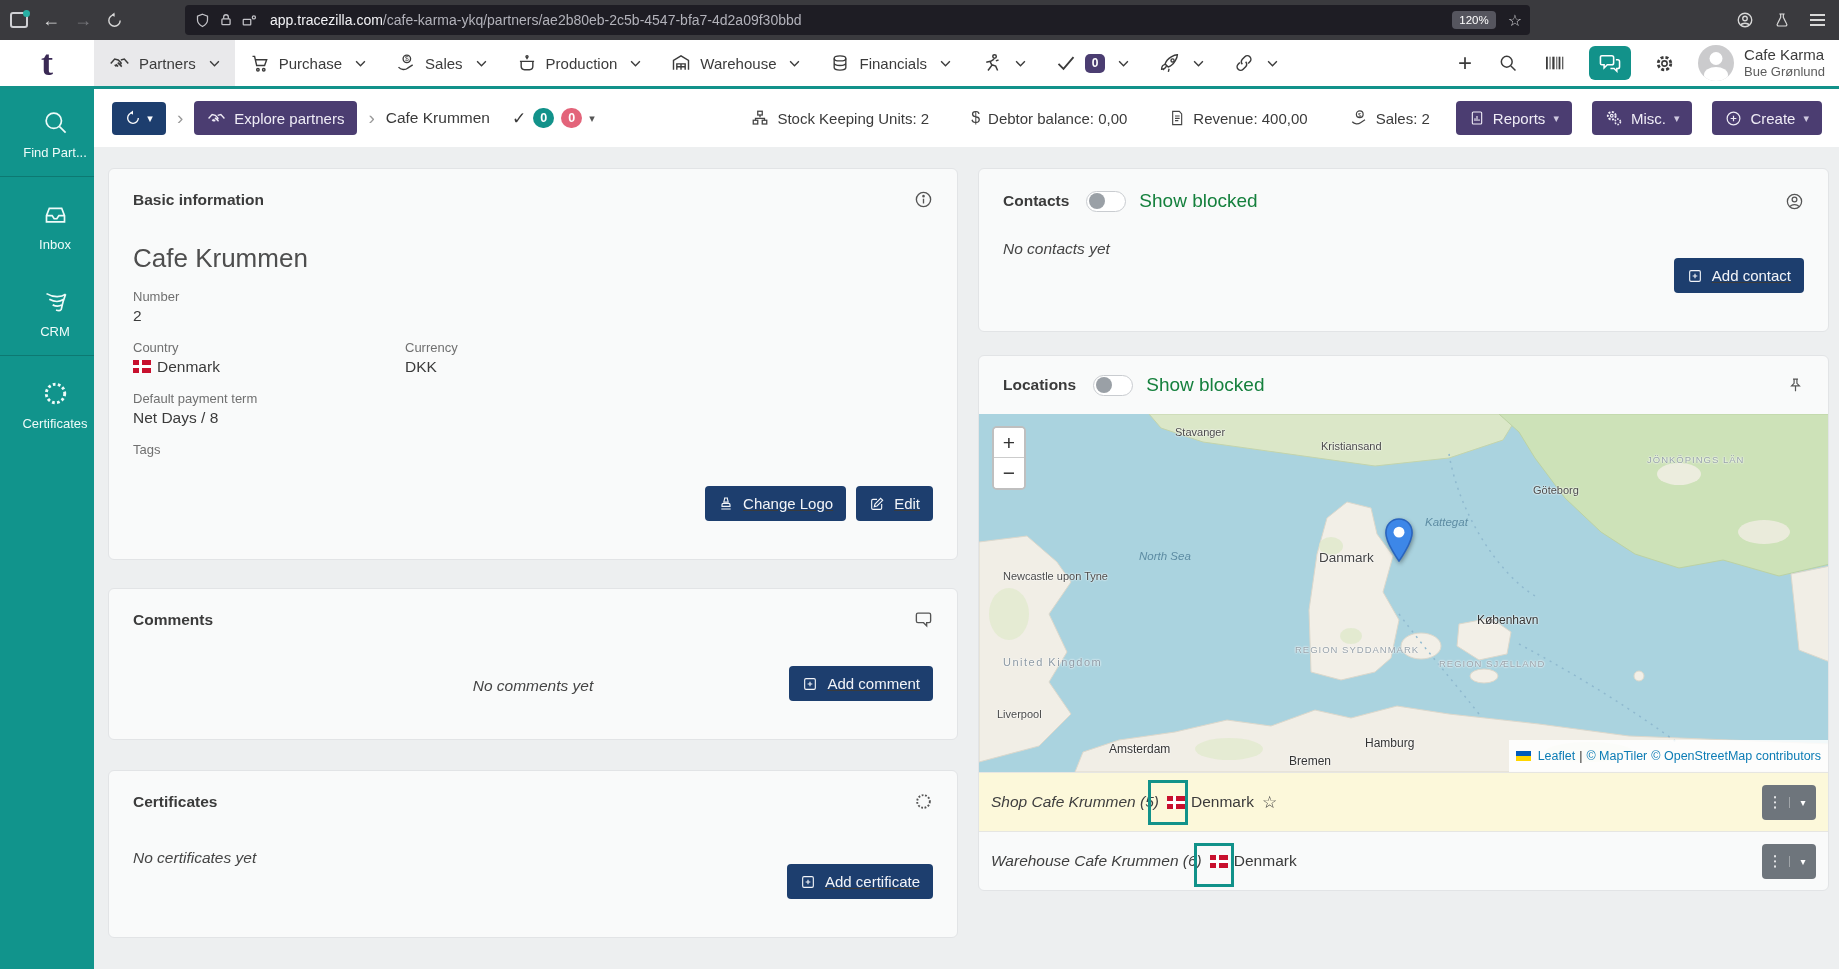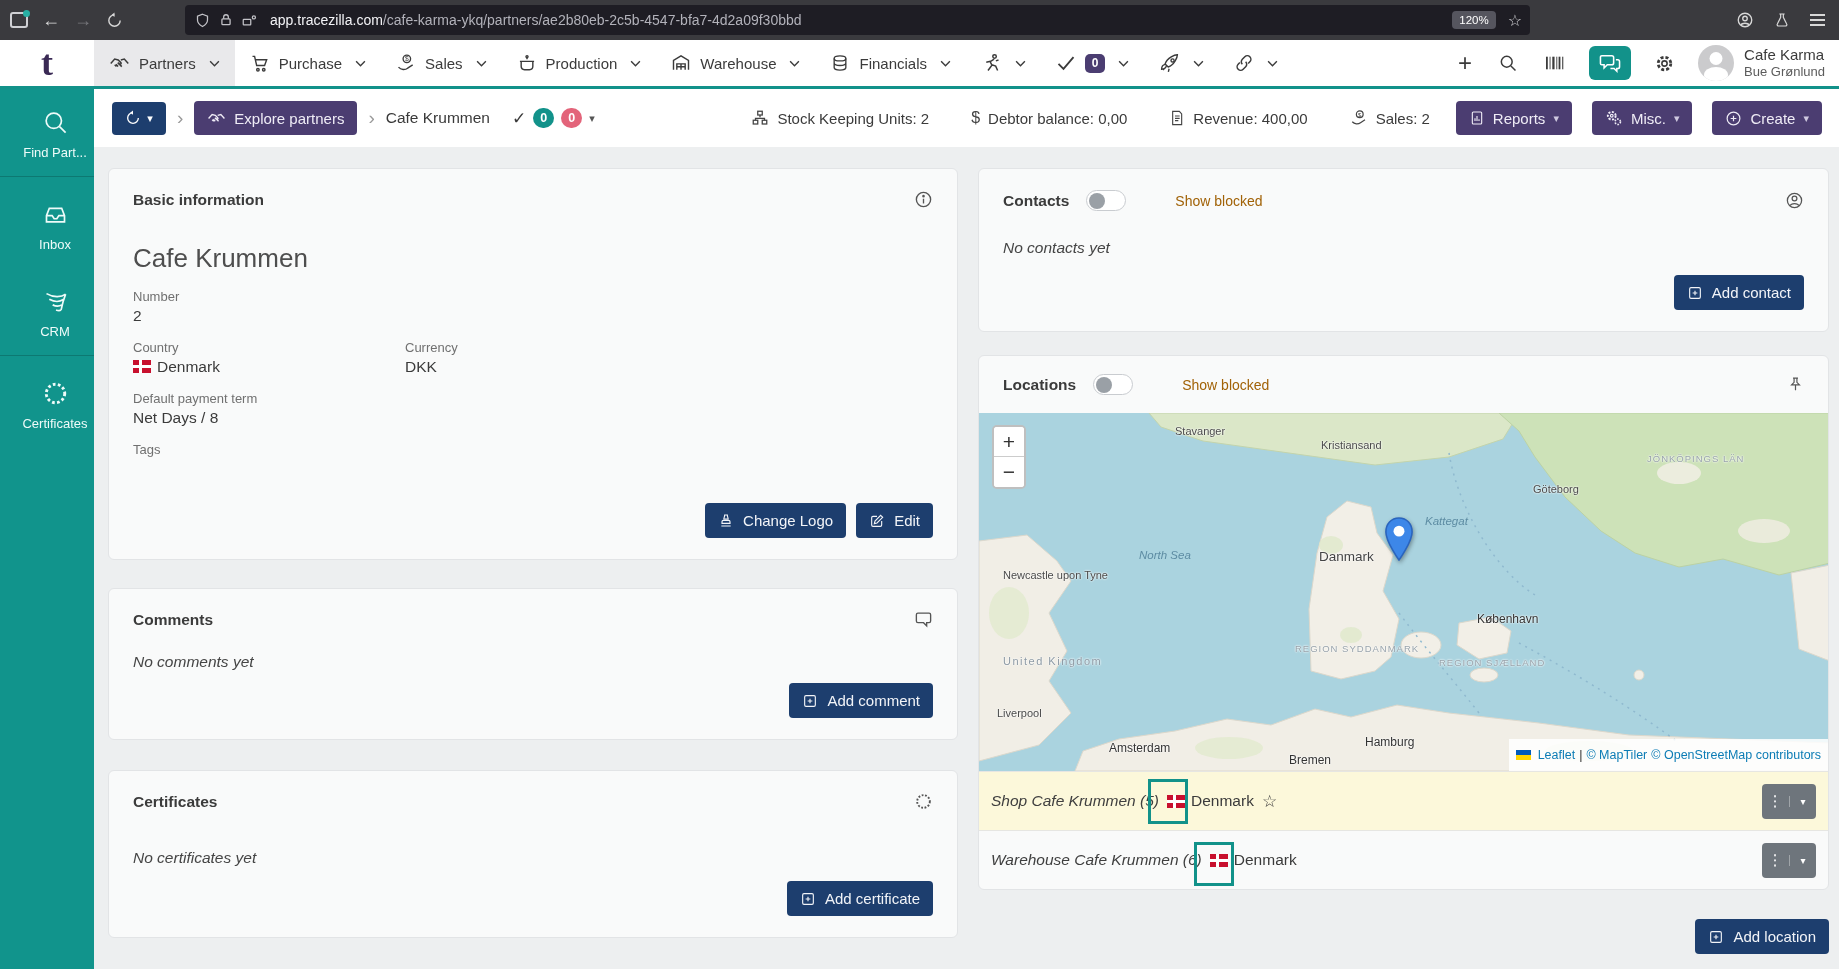--- a/index.html
+++ b/index.html
@@ -74,35 +74,35 @@
   .col { position:absolute; top:21px; }
   .col-left { left:14px; width:850px; }
   .col-right { left:884px; width:851px; }
   .card { background:#f9fafa; border:1px solid #e2e4e6; border-radius:6px; position:relative; }
   .card-pad { padding:21px 24px; }
   .card-head { display:flex; align-items:center; }
   .card-title { font-size:15.5px; font-weight:bold; color:#3b3b3b; }
   .head-ico { margin-left:auto; color:#555; cursor:pointer; }
   .empty { font-style:italic; font-size:15.5px; color:#454545; }
   .btn-navy { display:inline-flex; align-items:center; gap:9px; background:#1d3e6e; color:#f2f4f8; font-size:15px; height:35px; padding:0 13px; border-radius:4px; border:none; cursor:pointer; font-family:inherit; }
-  .btn-row { position:absolute; right:24px; bottom:21px; display:flex; gap:10px; }
+  .btn-row { position:absolute; right:24px; bottom:38px; display:flex; gap:10px;text-decoration:underline; }
 
   
   .partner-name { font-size:26px; color:#4e4e4e; margin-top:34px; }
   .f-label { font-size:13px; color:#707070; margin-top:15px; }
   .f-value { font-size:15.5px; color:#3b3b3b; margin-top:3px; }
   .two-col { display:flex; }
   .two-col > div { width:272px; }
   .flag-dk { display:inline-block; width:18px; height:13px; background-color:#c8102e; background-image:linear-gradient(#fff,#fff),linear-gradient(#fff,#fff); background-size:100% 3px,3px 100%; background-position:0 5px,6px 0; background-repeat:no-repeat; vertical-align:-1px; margin-right:6px; }
   .tag-badge { display:inline-block; background:#fbf3cd; color:#6b6352; font-size:12.5px; padding:3px 8px; border-radius:3px; margin-top:6px; }
 
   
   .toggle { width:40px; height:21px; border-radius:11px; background:#fff; border:1px solid #c9ccd0; position:relative; margin:0 13px 0 17px; cursor:pointer; flex:none; }
   .toggle::after { content:""; position:absolute; left:2px; top:1.5px; width:16px; height:16px; border-radius:50%; background:#9aa0a6; }
-  .toggle-label { font-size:14px; color:#a16207;margin-left:36px; }
+  .toggle-label { font-size:19px; color:#15803d; }
 
   
   .map { position:relative; width:100%; height:358px; background:#aad3df; overflow:hidden; cursor:grab; }
   .map svg.base { position:absolute; left:0; top:0; }
   .ml { position:absolute; white-space:nowrap; text-shadow:0 0 2px #fff,0 0 2px #fff; }
   .city { font-size:12px; color:#333; }
   .city-lg { font-size:13.5px; color:#444; }
   .city-sm { font-size:11px; color:#4a4a4a; }
   .water-l { font-size:11.5px; color:#5d8ca3; font-style:italic; text-shadow:none; }
   .region { font-size:11px; color:#8d9aa5; letter-spacing:1.5px; }
@@ -552,21 +552,21 @@
 
     <div class="card card-pad" style="height:152px; margin-bottom:30px;">
       <div class="card-head">
         <span class="card-title">Comments</span>
         <span class="head-ico icon">
           <svg width="19" height="19" viewBox="0 0 24 24" fill="none" stroke="currentColor" stroke-width="1.7">
               <path d="M5 4 h14 a2 2 0 0 1 2 2 v8 a2 2 0 0 1 -2 2 h-3 v4 l-4 -4 H5 a2 2 0 0 1 -2 -2 V6 a2 2 0 0 1 2 -2 Z"></path>
             </svg>
         </span>
       </div>
-      <div class="empty" style="margin-top:24px;">No comments yet</div>
+      <div class="empty" style="margin-top:48px;text-align:center;">No comments yet</div>
       <div class="btn-row">
         <button class="btn-navy">
           <span class="icon">
             <svg width="16" height="16" viewBox="0 0 24 24" fill="none" stroke="#f2f4f8" stroke-width="1.7">
                 <rect x="4" y="4" width="16" height="16" rx="2"></rect>
                 <path d="M12 8.5 v7 M8.5 12 h7"></path>
               </svg>
           </span>
           <span>Add comment</span>
         </button>
@@ -723,25 +723,14 @@
         <span class="flag-dk"></span>
         <span class="loc-country">Denmark</span>
         <span class="anno-box" style="left:215px; top:11px; width:40px; height:44px;"></span>
         <span class="split-btn">
           <span class="split-dots">⋮</span>
           <span class="split-caret">▾</span>
         </span>
       </div>
     </div>
 
-    <div class="add-loc-row">
-      <button class="btn-navy">
-        <span class="icon">
-          <svg width="16" height="16" viewBox="0 0 24 24" fill="none" stroke="#f2f4f8" stroke-width="1.7">
-              <rect x="4" y="4" width="16" height="16" rx="2"></rect>
-              <path d="M12 8.5 v7 M8.5 12 h7"></path>
-            </svg>
-        </span>
-        <span>Add location</span>
-      </button>
-    </div>
   </div>
 </div>
 
 </body></html>

